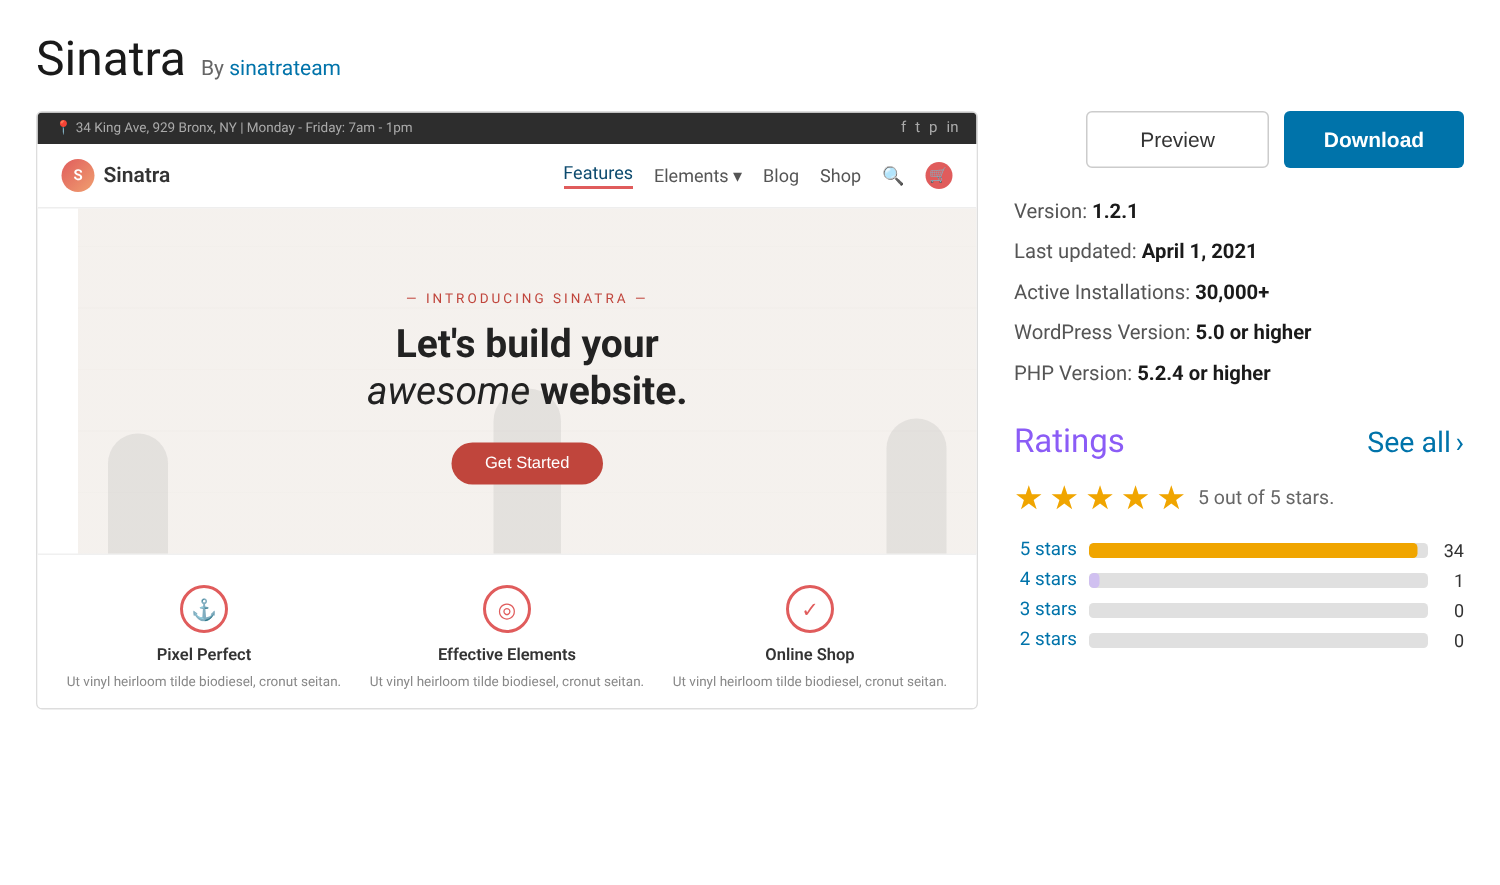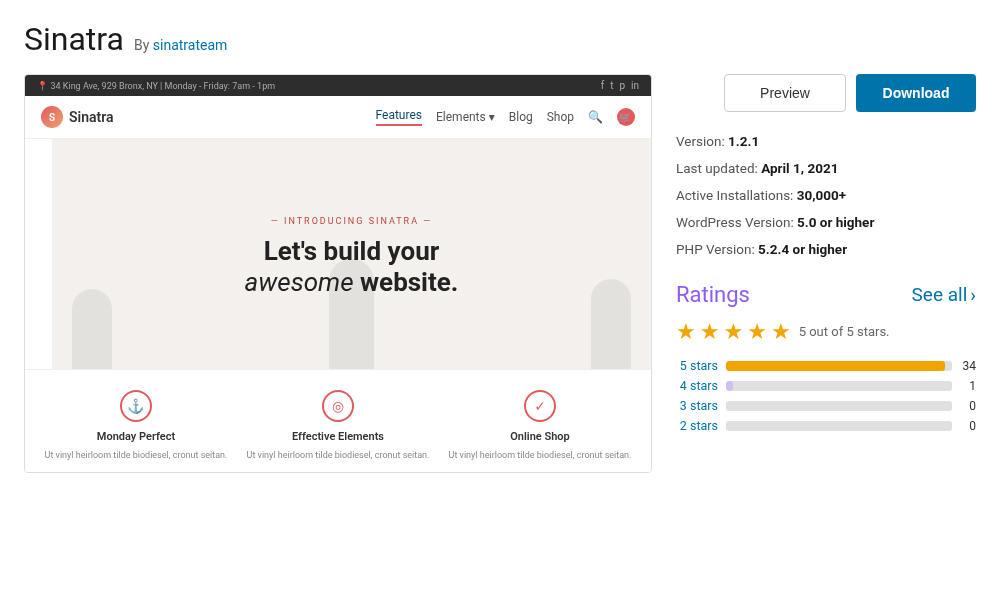--- a/index.html
+++ b/index.html
@@ -392,27 +392,28 @@
           <div style="position:relative;z-index:1;">
             <div class="demo-hero-subtitle">
               <span>INTRODUCING SINATRA</span>
             </div>
             <div class="demo-hero-title">
               <div>Let's build your</div>
               <div>
                 <em>awesome</em><span> website.</span>
               </div>
             </div>
+            <button class="demo-hero-btn">Get Started</button>
           </div>
         </div>
 
         <div class="demo-features">
           <div class="demo-feature">
             <div class="demo-feature-icon">⚓</div>
-            <div class="demo-feature-title">Monday Perfect</div>
+            <div class="demo-feature-title">Pixel Perfect</div>
             <div class="demo-feature-text">Ut vinyl heirloom tilde biodiesel, cronut seitan.</div>
           </div>
           <div class="demo-feature">
             <div class="demo-feature-icon">◎</div>
             <div class="demo-feature-title">Effective Elements</div>
             <div class="demo-feature-text">Ut vinyl heirloom tilde biodiesel, cronut seitan.</div>
           </div>
           <div class="demo-feature">
             <div class="demo-feature-icon">✓</div>
             <div class="demo-feature-title">Online Shop</div>

